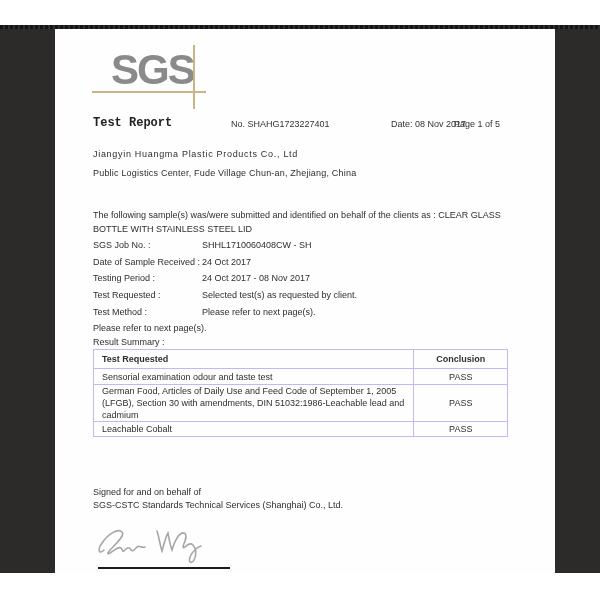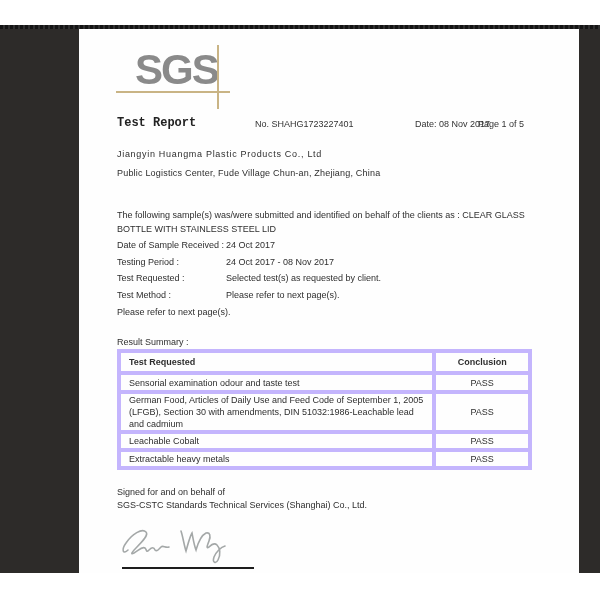--- a/index.html
+++ b/index.html
@@ -23,21 +23,20 @@
     position: absolute; top: 29px; left: 0;
     width: 600px; height: 544px;
     background: #2d2b29;
   }
   .page {
     position: absolute; top: 29px; left: 55px;
     width: 500px; height: 544px;
     background: #fefefe;
     overflow: hidden;
     color: #333;
-    margin-left: 24px;
   }
   
   .logo-text {
     position: absolute; left: 56px; top: 20px;
     font-size: 42px; line-height: 42px; font-weight: bold;
     color: #8a8a8a; letter-spacing: -2px;
   }
   .logo-hline {
     position: absolute; left: 37px; top: 62px;
     width: 114px; height: 2px;
@@ -79,21 +78,21 @@
     position: absolute; left: 38px; top: 308px;
     font-size: 9px; color: #2e2e2e;
   }
   table.result-table {
     position: absolute; left: 38px; top: 320px;
     width: 415px;
     border-collapse: collapse;
     font-size: 9px; color: #2e2e2e;
   }
   table.result-table th, table.result-table td {
-    border: 4px solid #c4b5fd;
+    border: 1px solid #c4b5fd;
     padding: 0 8px;
     vertical-align: middle;
   }
   table.result-table th { font-weight: bold; height: 18px; }
   th.col-test, td.cell-test { text-align: left; width: 335px; }
   th.col-conclusion, td.cell-conclusion { text-align: center; width: 80px; }
   tr.row-1 td { height: 15px; }
   tr.row-2 td { height: 27px; line-height: 12px; }
   tr.row-3 td, tr.row-4 td { height: 14px; }
   
@@ -130,20 +129,24 @@
     <div class="hdr-small report-date">Date: 08 Nov 2017</div>
     <div class="hdr-small page-info">Page 1 of 5</div>
 
     <div class="client-name">Jiangyin Huangma Plastic Products Co., Ltd</div>
     <div class="client-address">Public Logistics Center, Fude Village Chun-an, Zhejiang, China</div>
 
     <div class="intro">The following sample(s) was/were submitted and identified on behalf of the clients as : CLEAR GLASS BOTTLE WITH STAINLESS STEEL LID</div>
 
     <div class="fields">
       <div class="field-row">
+        <span class="field-label">SGS Job No. :</span>
+        <span class="field-value">SHHL1710060408CW - SH</span>
+      </div>
+      <div class="field-row">
         <span class="field-label">Date of Sample Received :</span>
         <span class="field-value">24 Oct 2017</span>
       </div>
       <div class="field-row">
         <span class="field-label">Testing Period :</span>
         <span class="field-value">24 Oct 2017 - 08 Nov 2017</span>
       </div>
       <div class="field-row">
         <span class="field-label">Test Requested :</span>
         <span class="field-value">Selected test(s) as requested by client.</span>
@@ -170,24 +173,20 @@
         <tr class="row-1">
           <td class="cell-test">Sensorial examination odour and taste test</td>
           <td class="cell-conclusion">PASS</td>
         </tr>
         <tr class="row-2">
           <td class="cell-test">German Food, Articles of Daily Use and Feed Code of September 1, 2005 (LFGB), Section 30 with amendments, DIN 51032:1986-Leachable lead and cadmium</td>
           <td class="cell-conclusion">PASS</td>
         </tr>
         <tr class="row-3">
           <td class="cell-test">Leachable Cobalt</td>
-          <td class="cell-conclusion">PASS</td>
-        </tr>
-        <tr class="row-4">
-          <td class="cell-test">Extractable heavy metals</td>
           <td class="cell-conclusion">PASS</td>
         </tr>
       </tbody>
     </table>
 
     <div class="signed-block">
       <div>Signed for and on behalf of</div>
       <div>SGS-CSTC Standards Technical Services (Shanghai) Co., Ltd.</div>
     </div>
 

